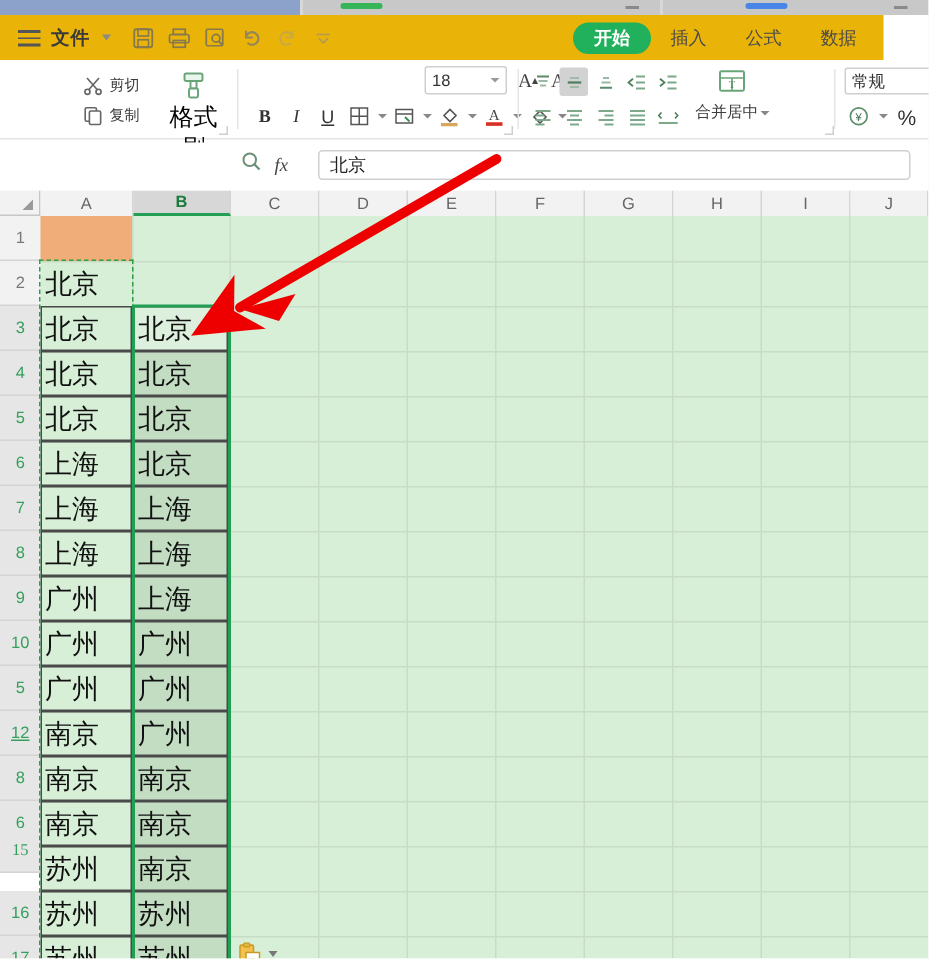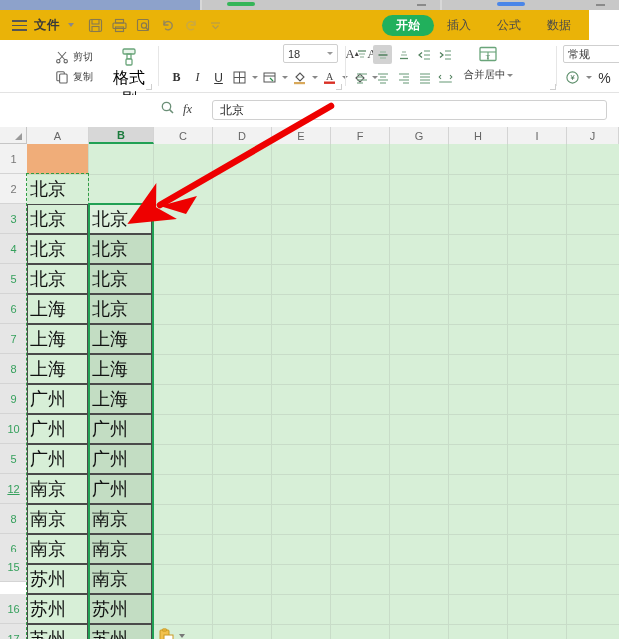--- a/index.html
+++ b/index.html
@@ -473,21 +473,21 @@
       <div class="rh hl" style="top:120px; height:30px;">5</div>
       <div class="rh hl" style="top:150px; height:30px;">6</div>
       <div class="rh hl" style="top:180px; height:30px;">7</div>
       <div class="rh hl" style="top:210px; height:30px;">8</div>
       <div class="rh hl" style="top:240px; height:30px;">9</div>
       <div class="rh hl" style="top:270px; height:30px;">10</div>
       <div class="rh hl" style="top:300px; height:30px;">5</div>
       <div class="rh hl" style="top:330px; height:30px;text-decoration:underline;">12</div>
       <div class="rh hl" style="top:360px; height:30px;">8</div>
       <div class="rh hl" style="top:390px; height:30px;">6</div>
-      <div class="rh hl" style="top:408px; height:30px;">15</div>
+      <div class="rh hl" style="top:408px; height:30px;font-family:Liberation Serif, serif;">15</div>
       <div class="rh hl" style="top:450px; height:30px;">16</div>
       <div class="rh hl" style="top:480px; height:30px;">17</div>
     </div>
 
     <div class="cells">
 
       <div class="bandfill" style="left:0; top:0; width:592px; height:495px; background:#d7efd7;"></div>
 
       <div class="gl-v" style="left:61px;  top:0; height:495px;"></div>
       <div class="gl-v" style="left:126px; top:0; height:495px;"></div>

